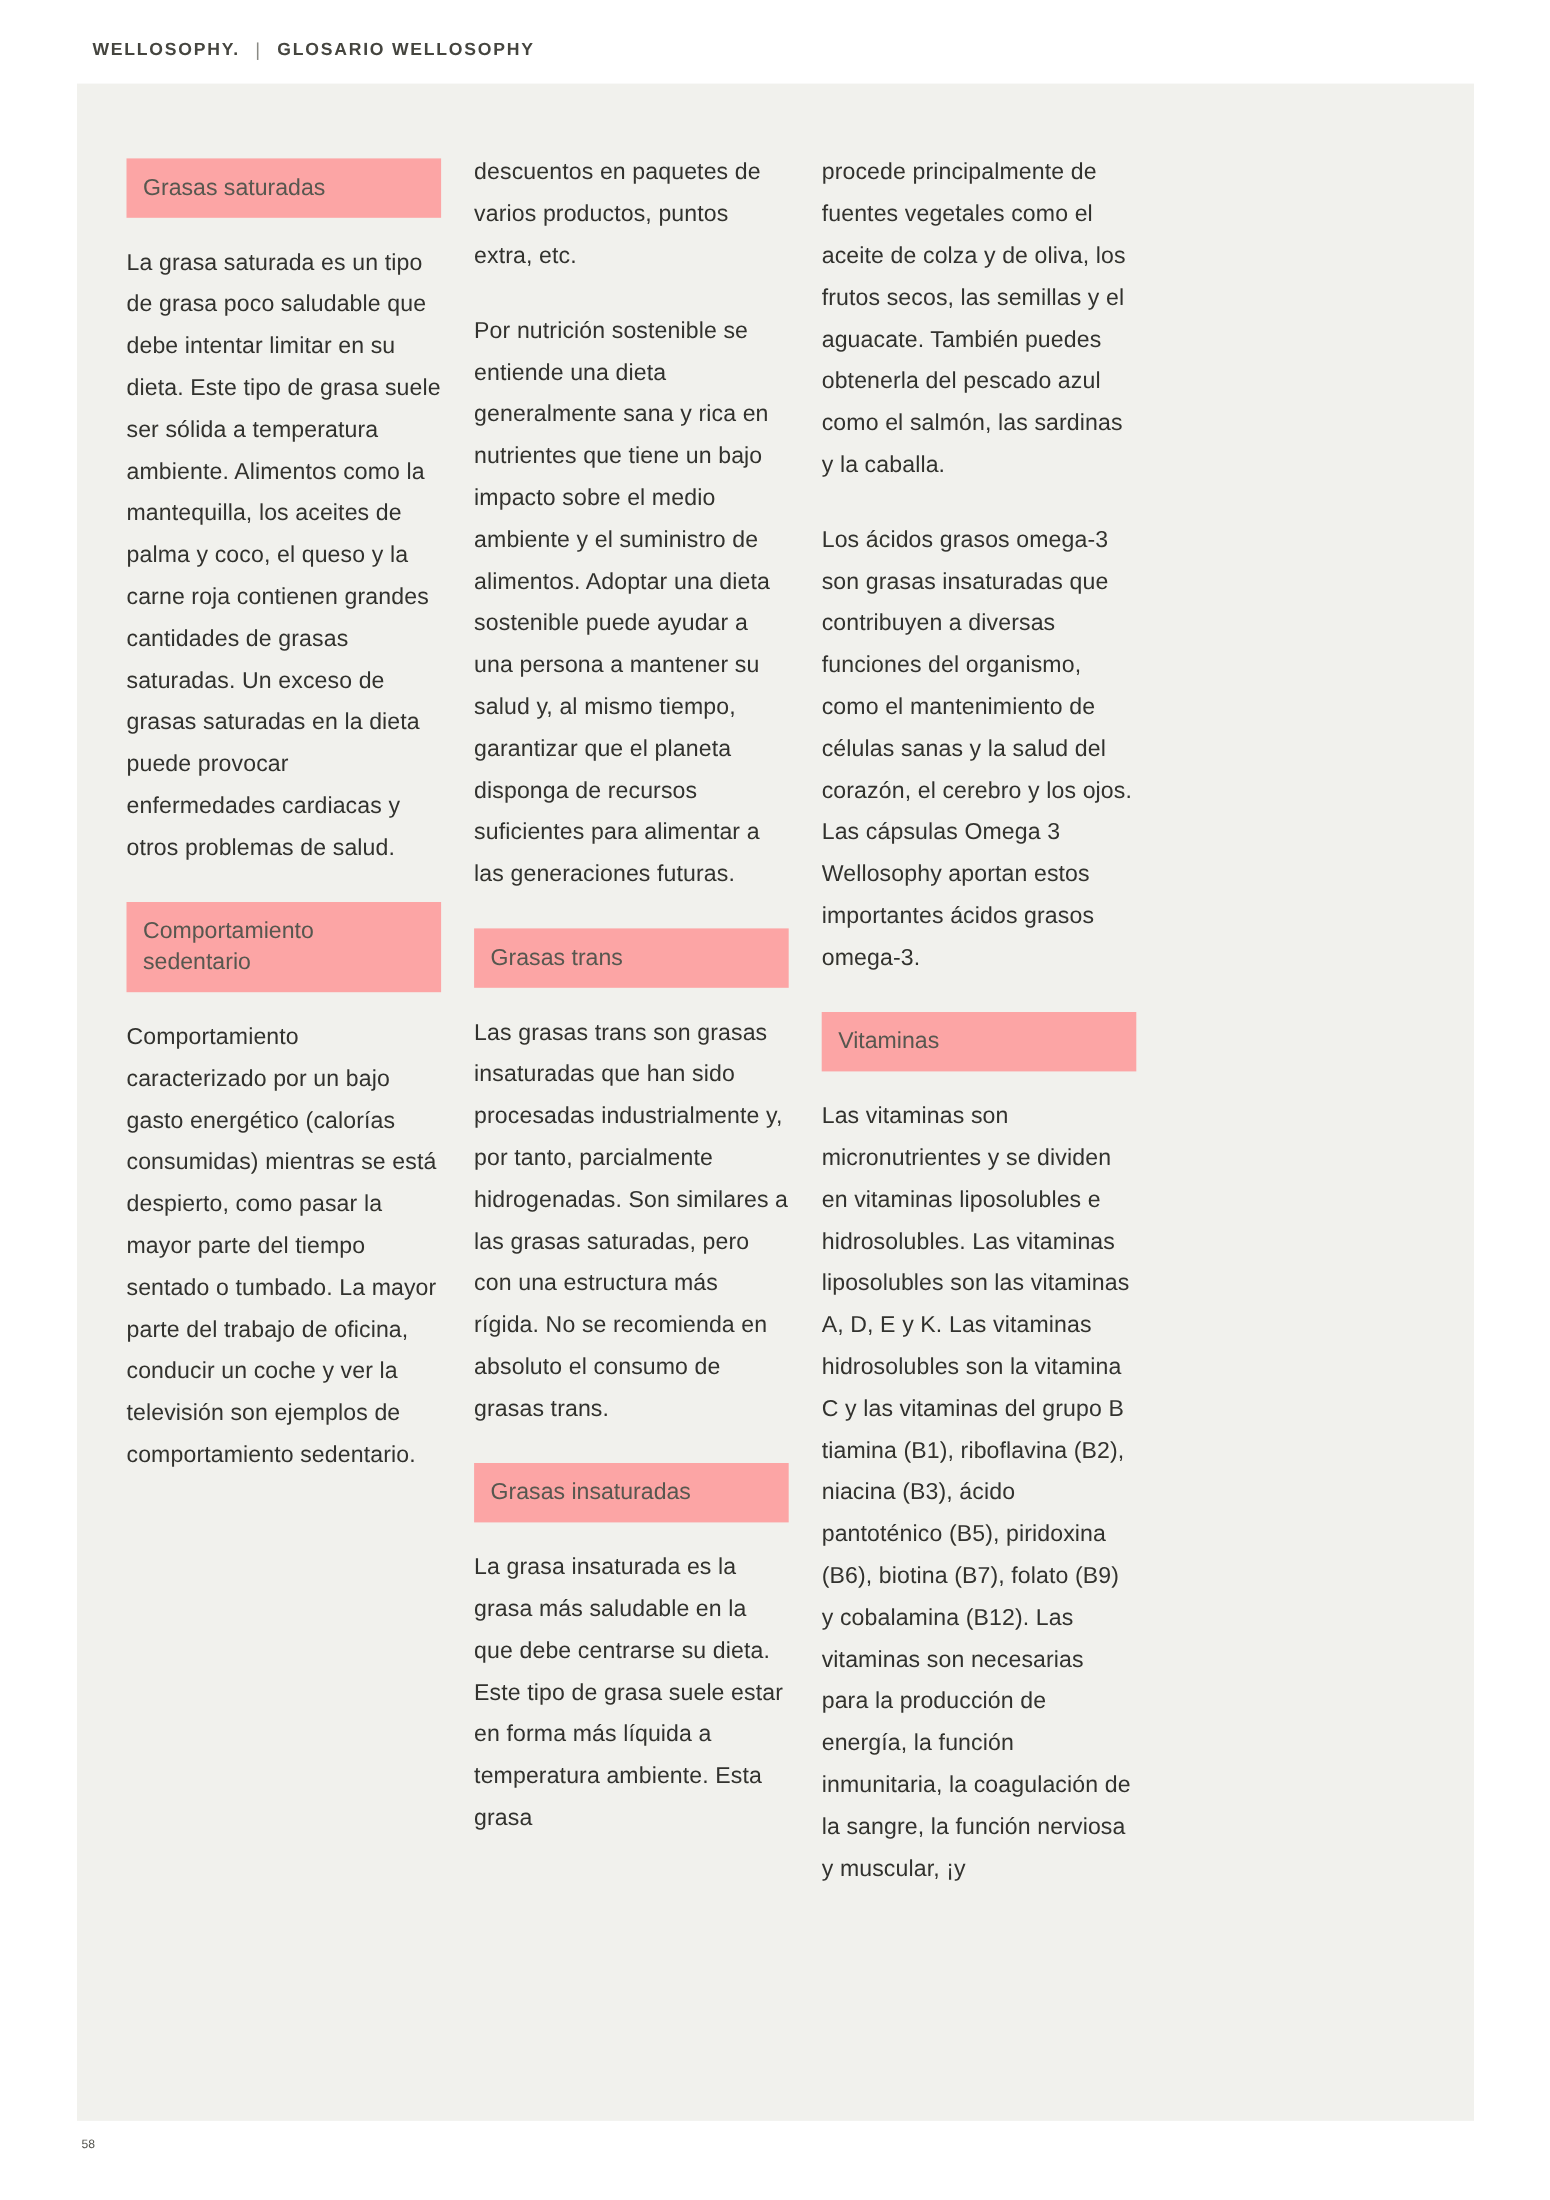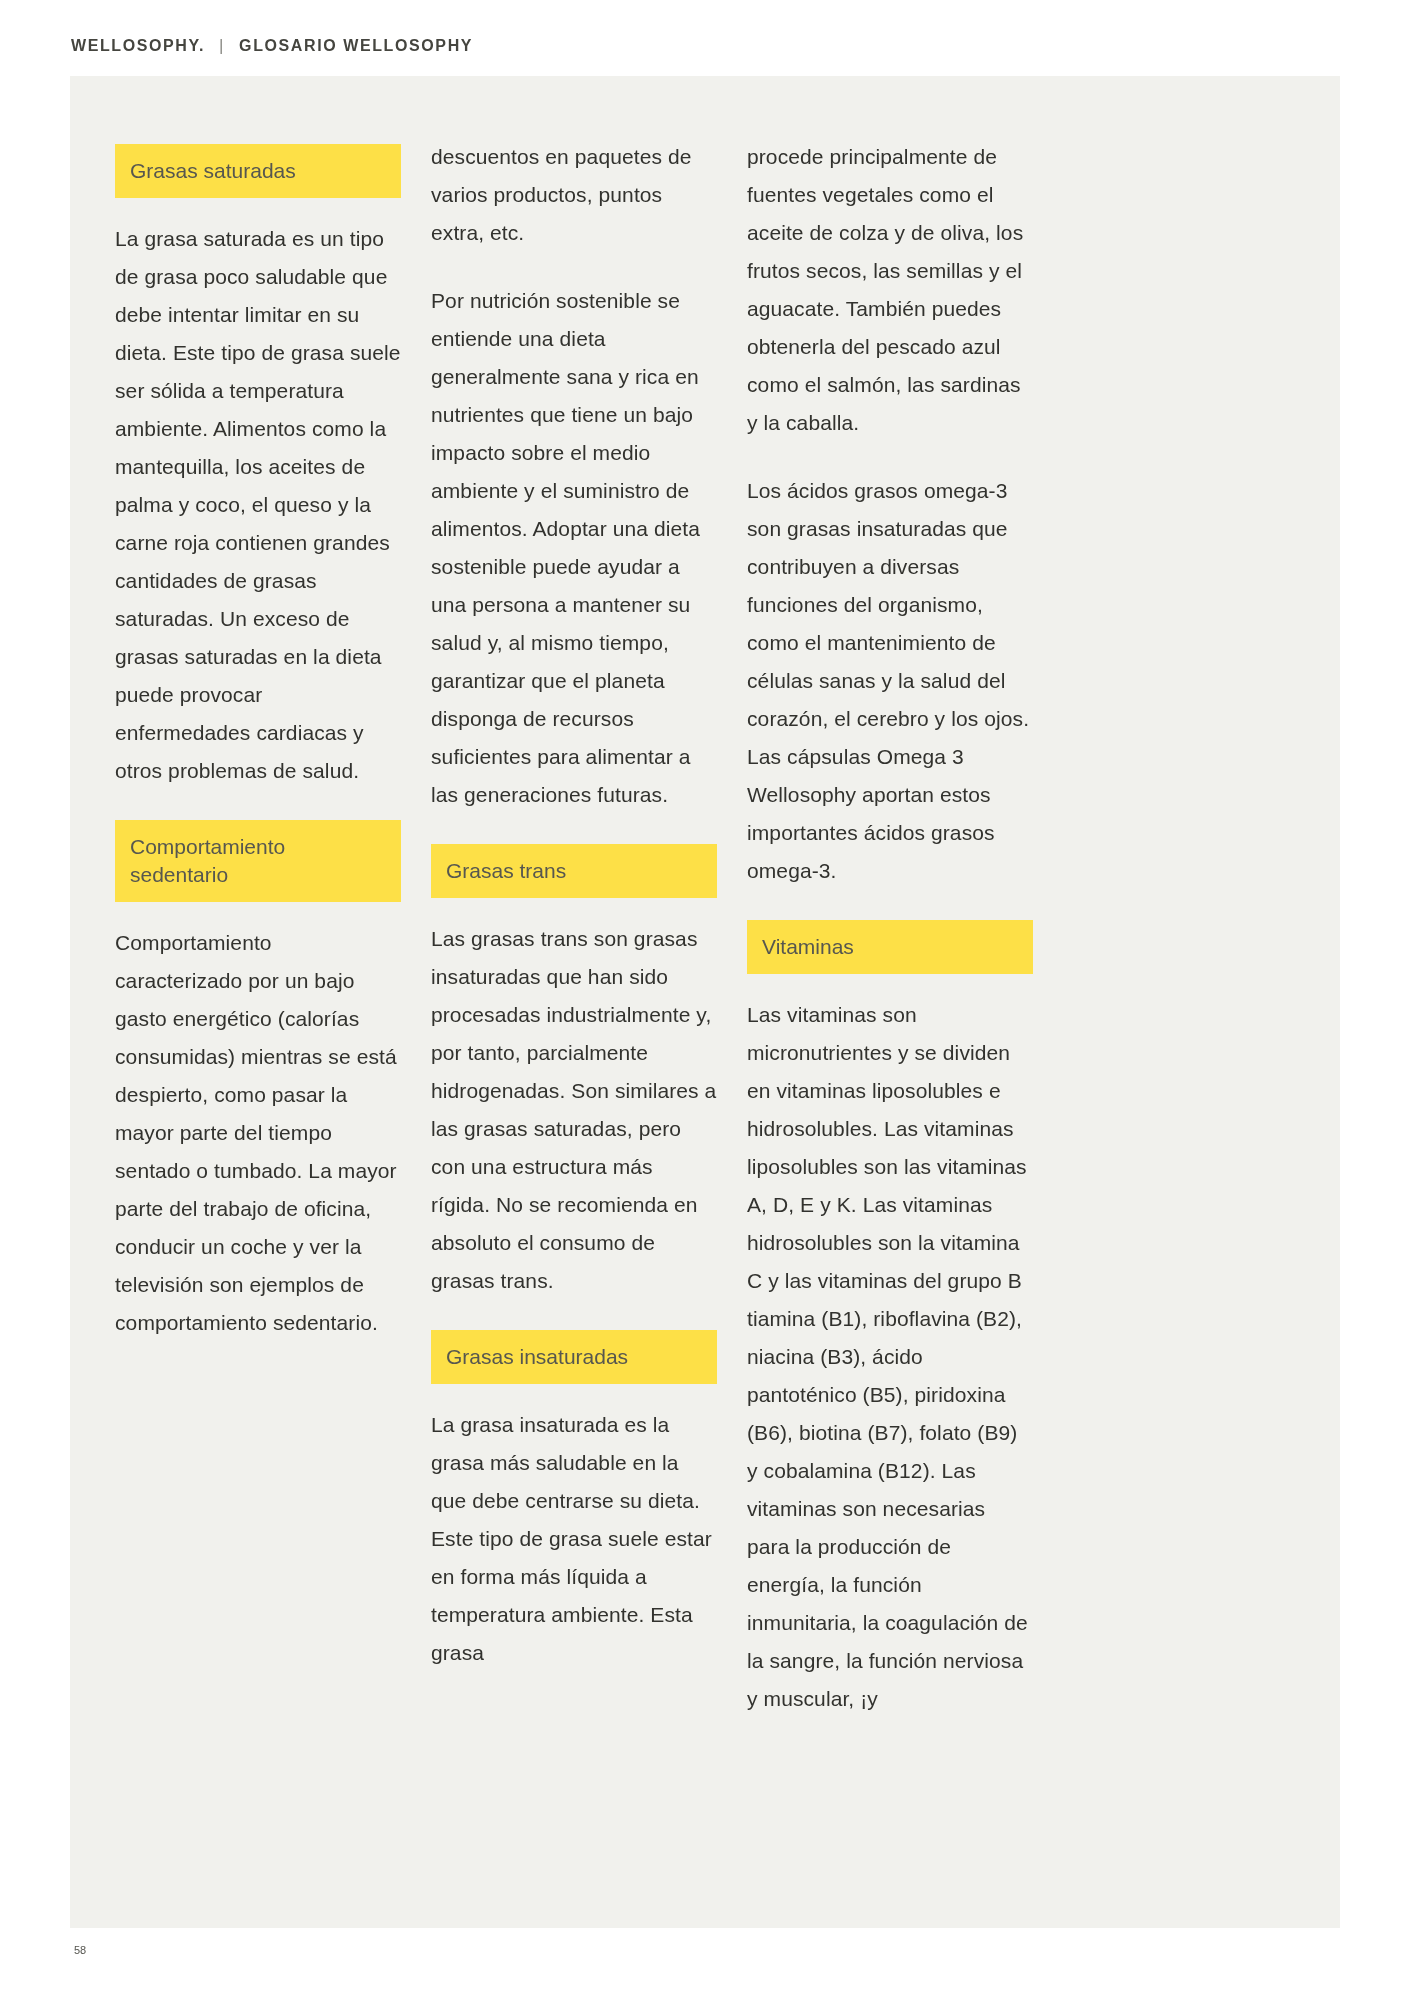--- a/index.html
+++ b/index.html
@@ -9,21 +9,21 @@
     background: #ffffff;
     font-family: "Liberation Sans", sans-serif;
     color: #33332f;
     overflow: hidden;
   }
 
   
   .topbar {
     position: absolute;
     top: 36px;
-    left: 71px;
+    left: 84px;
     display: flex;
     align-items: center;
     gap: 14px;
     font-size: 16px;
     letter-spacing: 1.6px;
     color: #4c4c47;
   }
   .topbar .brand { font-weight: 700; color: #45453f; }
   .topbar .sep { color: #8a8a84; font-weight: 400; font-size: 17px; }
   .topbar .doc-title { font-weight: 700; color: #45453f; text-align: center; }
@@ -41,21 +41,21 @@
   .columns {
     position: absolute;
     left: 45px;
     top: 62px;
     display: flex;
     gap: 30px;
   }
   .col { width: 286px; }
 
   .term-box {
-    background: #fde047;
+    background: #fca5a5;
     color: #57574f;
     font-size: 21px;
     line-height: 28px;
     padding: 13px 15px;
     margin: 6px 0 22px 0;
   }
 
   .def {
     font-size: 21px;
     line-height: 38px;

